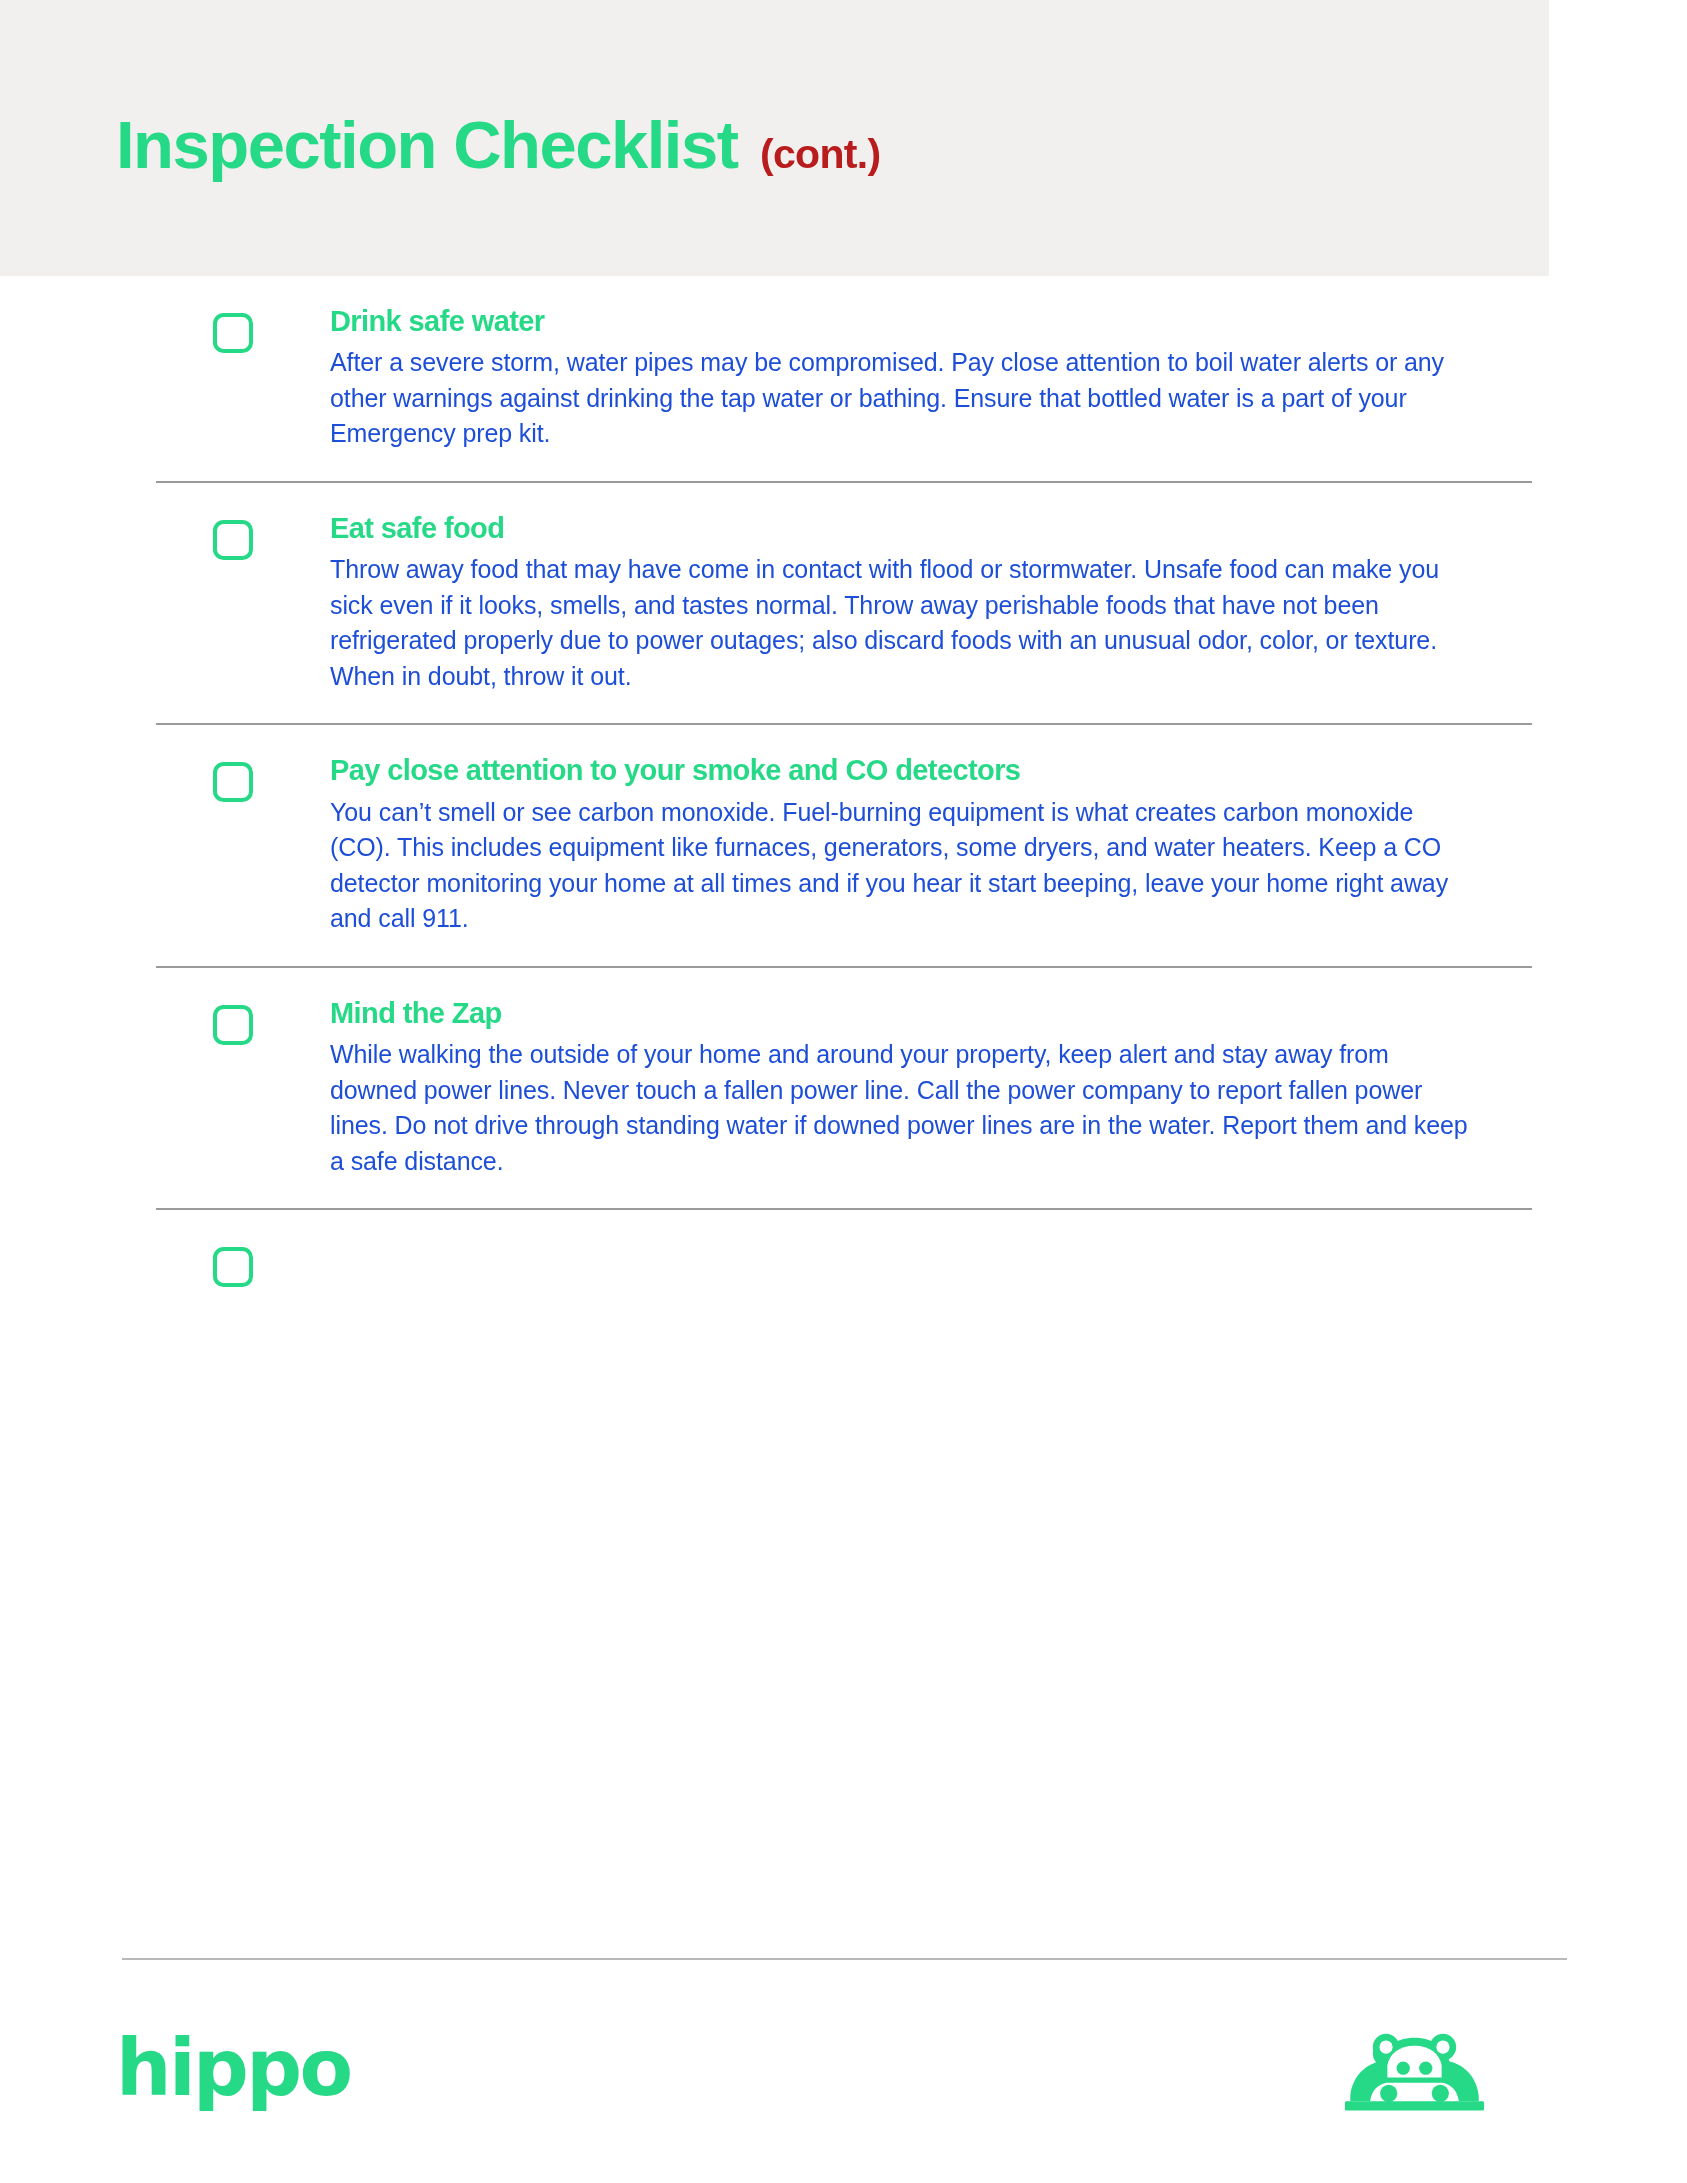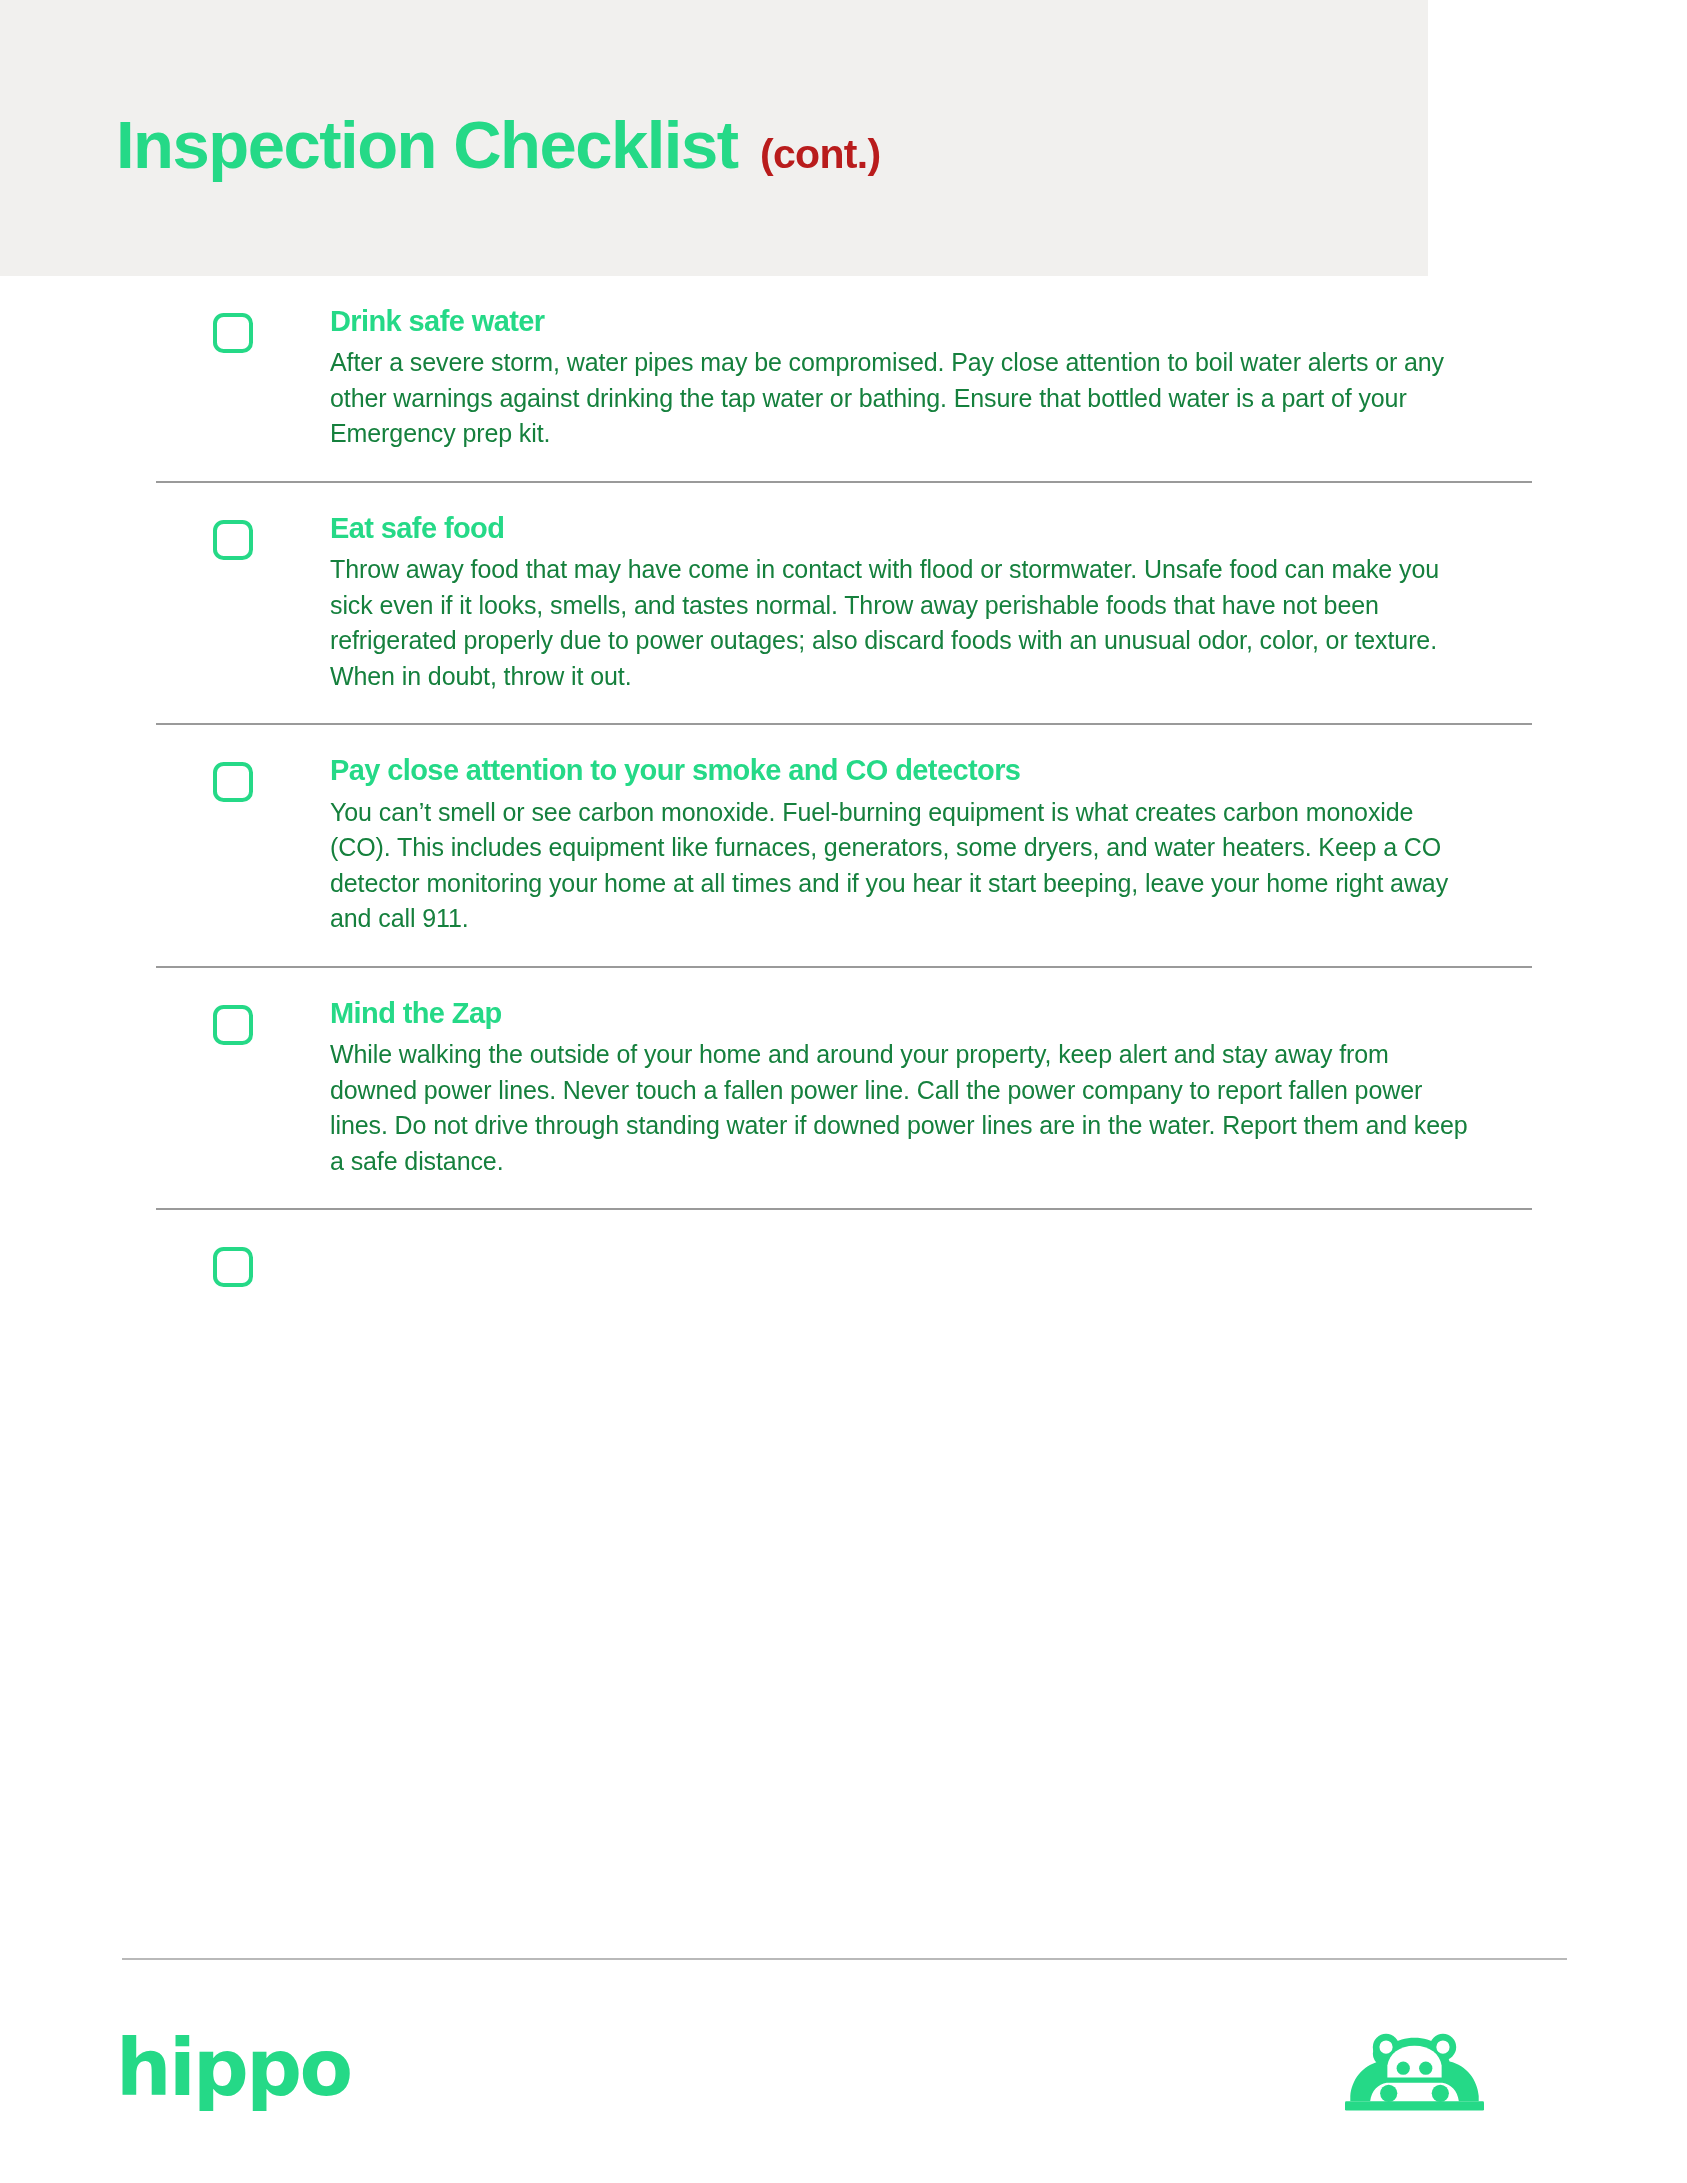--- a/index.html
+++ b/index.html
@@ -15,21 +15,21 @@
     -webkit-font-smoothing: antialiased;
     overflow: hidden;
     position: relative;
   }
 
   
   .page-header {
     position: absolute;
     top: 0;
     left: 0;
-    width: 1428px;
+    width: 1549px;
     height: 276px;
     background: #f1f0ee;
     box-sizing: border-box;
   }
   .header-title-row {
     position: absolute;
     left: 116px;
     top: 111px;
     display: flex;
     align-items: baseline;
@@ -96,21 +96,21 @@
     font-weight: 700;
     color: #25d987;
     letter-spacing: -0.6px;
     line-height: 1.12;
     margin: 0 0 8px 0;
     font-stretch: condensed;
   }
   .item-body {
     font-size: 25px;
     font-weight: 400;
-    color: #15803d;
+    color: #1d4ed8;
     line-height: 1.42;
     letter-spacing: -0.1px;
     margin: 0;
   }
   .divider {
     height: 2px;
     background: #9a9a9a;
     margin: 0 156px;
   }
 

